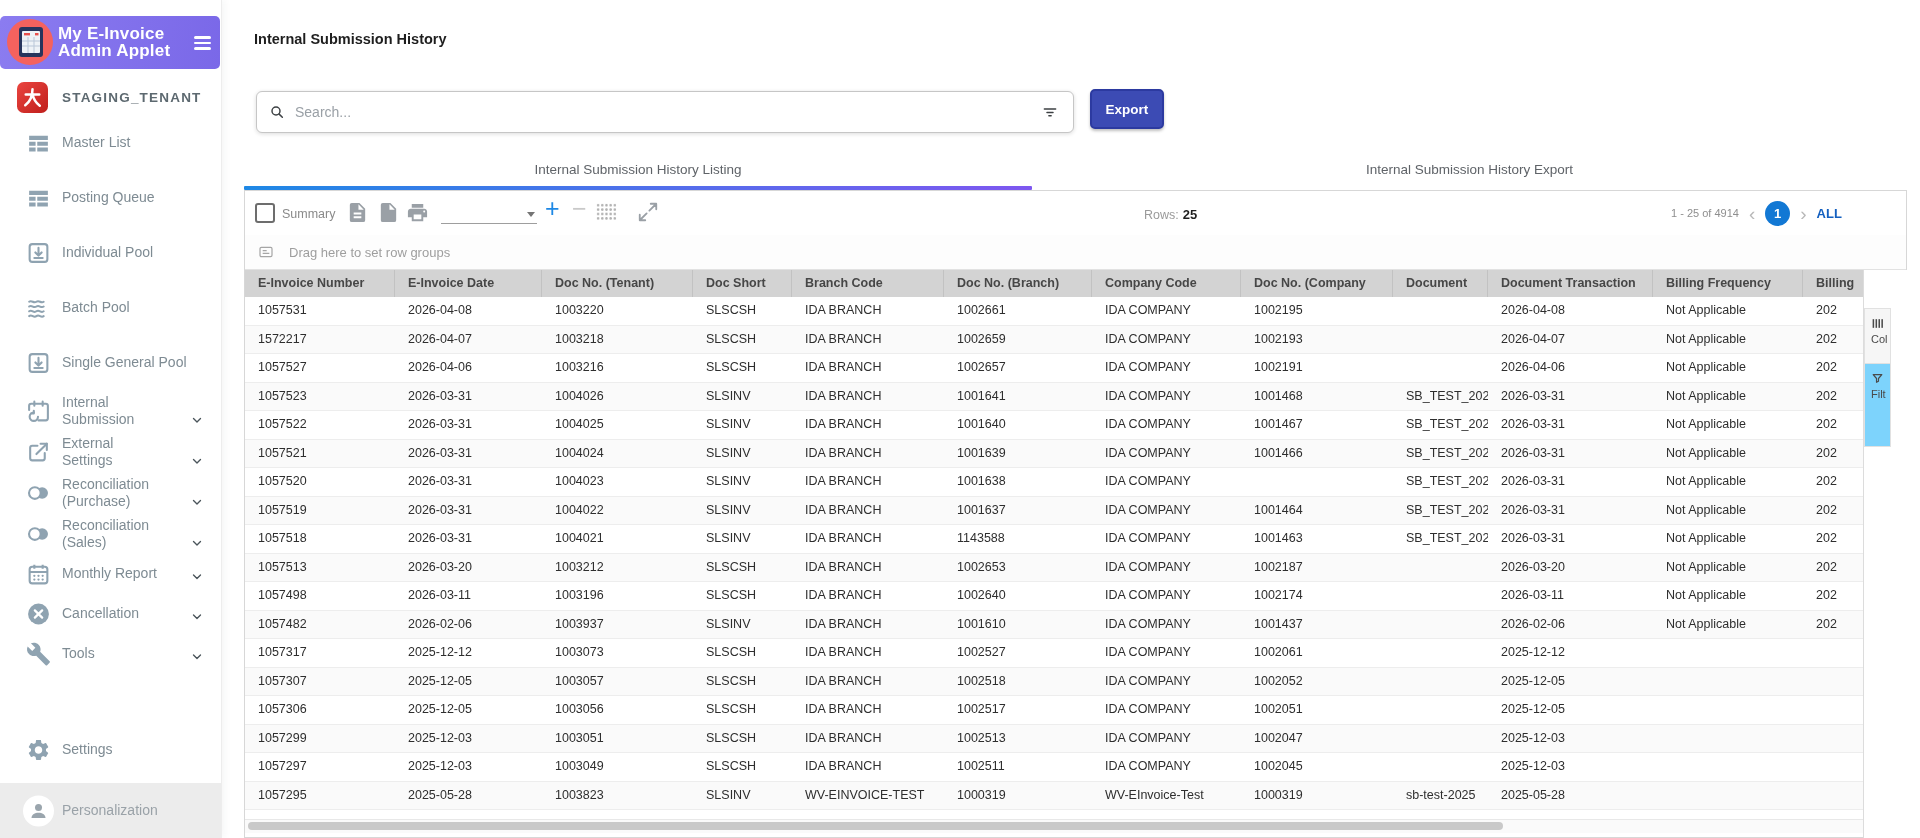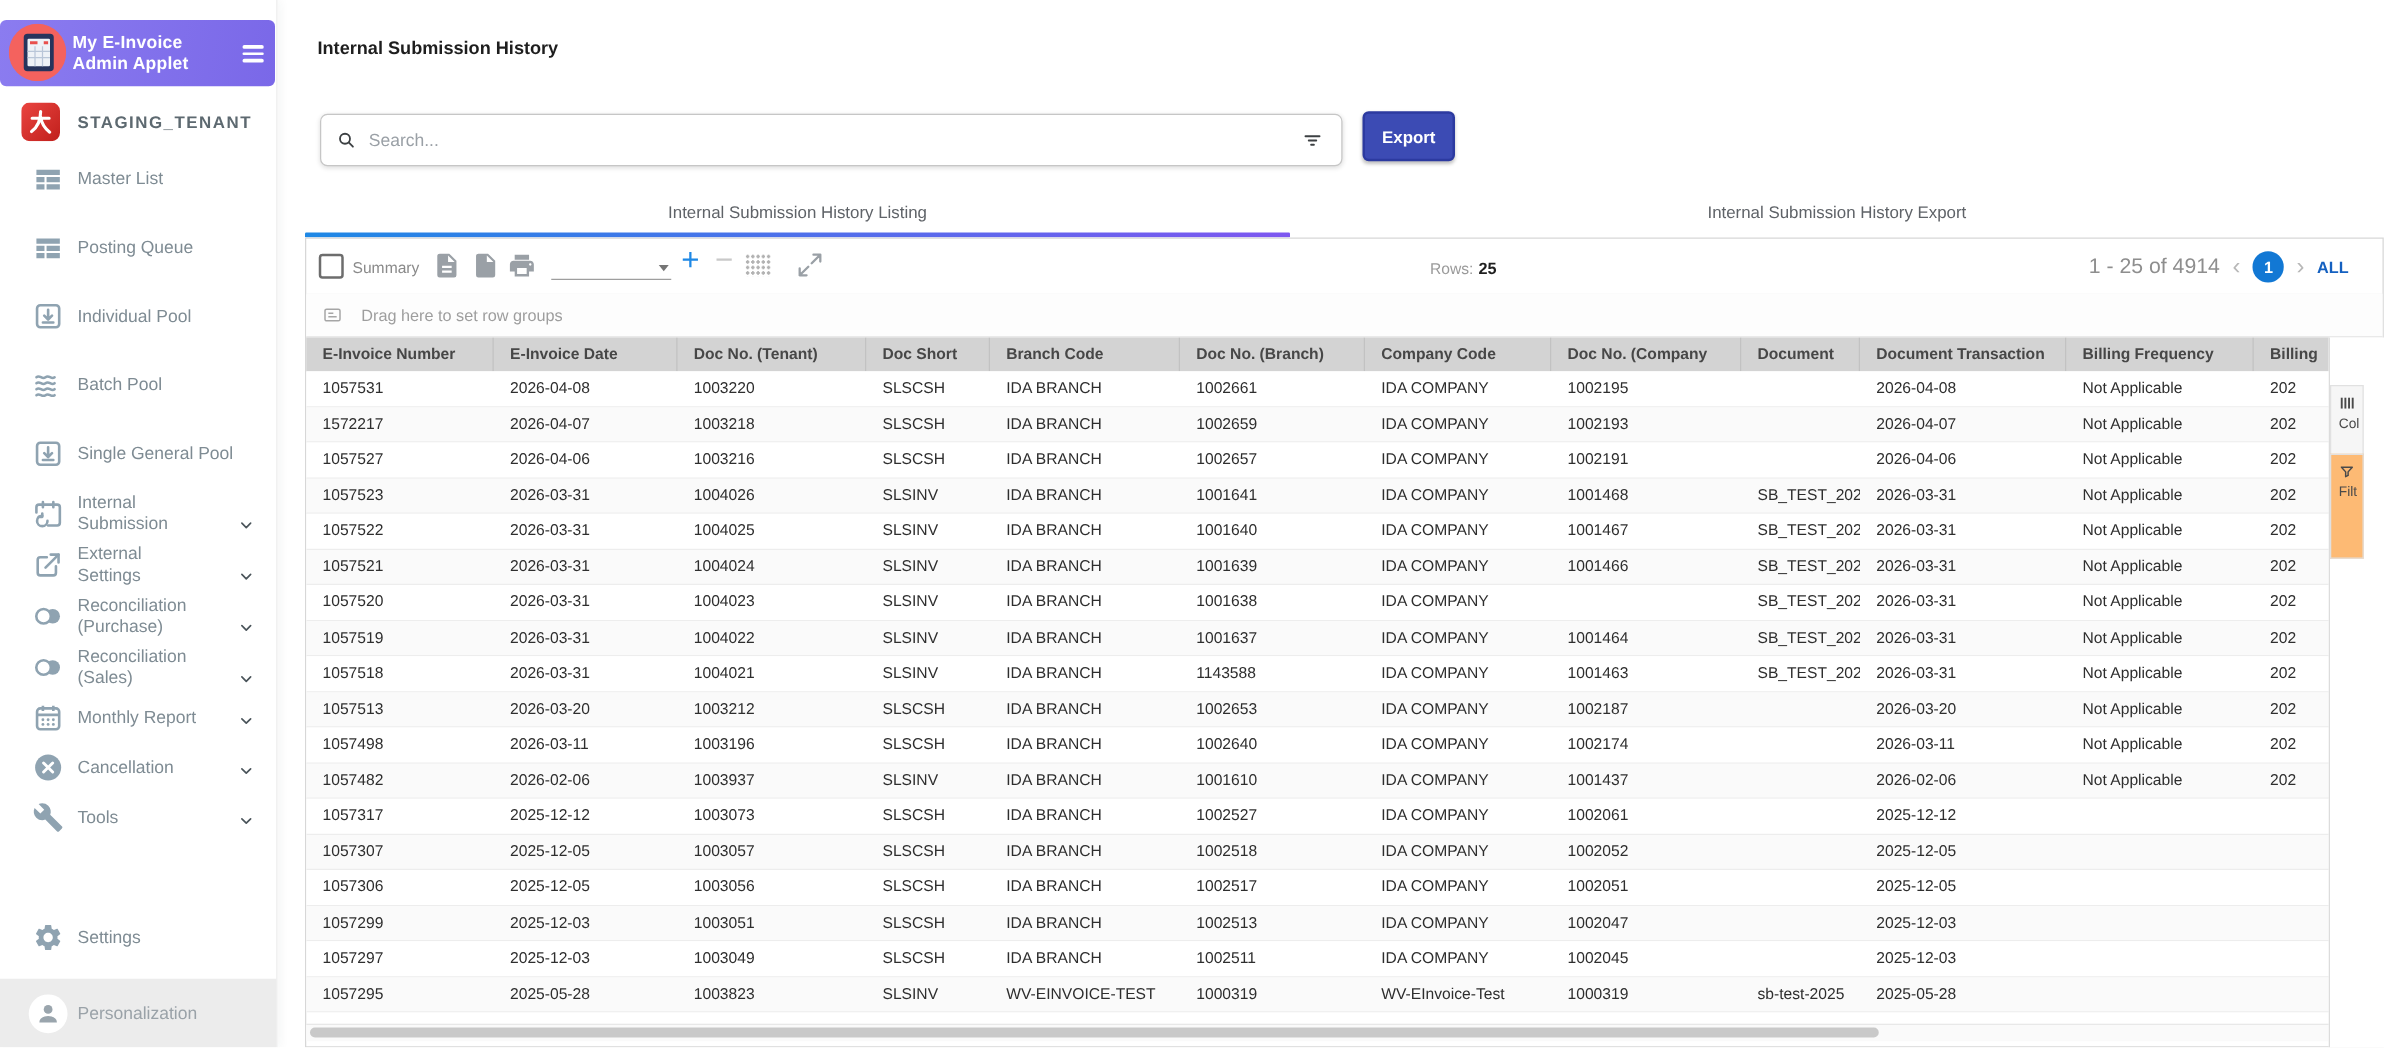--- a/index.html
+++ b/index.html
@@ -6,21 +6,21 @@
   .stage{position:relative;width:1920px;height:838px;overflow:hidden;background:#fff;
          font-family:"Liberation Sans",sans-serif;}
 
   
   .sidebar{position:absolute;left:0;top:0;width:221px;height:838px;background:#fff;
            border-right:1px solid #ededed;box-shadow:2px 0 8px rgba(40,50,60,.05);}
   .sb-header{position:absolute;left:0;top:16px;width:220px;height:53px;
              background:linear-gradient(100deg,#8b7cf0,#7a68e8);border-radius:5px;}
   .app-logo{position:absolute;left:7px;top:3px;width:46px;height:46px;}
   .app-logo svg{width:100%;height:100%;display:block;}
-  .app-title{position:absolute;left:58px;top:9px;color:#fff;font-size:14px;font-weight:700;
+  .app-title{position:absolute;left:58px;top:9px;color:#fff;font-size:17px;font-weight:700;
              line-height:17px;letter-spacing:.2px;}
   .hamburger{position:absolute;left:194px;top:20px;width:17px;cursor:pointer;}
   .hamburger span{display:block;height:2.6px;background:#fff;border-radius:2px;margin-bottom:3.1px;}
   .tenant-row{position:absolute;left:0;top:82px;width:221px;height:36px;}
   .tenant-logo{position:absolute;left:17px;top:0;width:31px;height:31px;}
   .tenant-logo svg{width:100%;height:100%;display:block;}
   .tenant-name{position:absolute;left:62px;top:8px;font-size:13.5px;font-weight:700;
                letter-spacing:1.2px;color:#5d6970;}
   .nav{position:absolute;left:0;top:115px;width:221px;}
   .item{position:relative;width:221px;cursor:pointer;}
@@ -79,21 +79,21 @@
   .tb-plus{position:absolute;left:300px;top:3px;font-size:25px;color:#1e88e5;cursor:pointer;}
   .tb-minus{position:absolute;left:327px;top:3px;font-size:25px;color:#c9c9c9;cursor:pointer;}
   .tb-grid{position:absolute;left:351px;top:12px;width:21px;height:18px;cursor:pointer;
            background-image:radial-gradient(#b2b2b2 1.1px,transparent 1.3px);
            background-size:4.2px 4.4px;}
   .tb-expand{position:absolute;left:392px;top:10px;width:22px;height:22px;color:#9aa0a6;cursor:pointer;}
   .tb-expand svg{width:100%;height:100%;}
   .tb-rows{position:absolute;left:899px;top:16px;font-size:12.5px;color:#9a9a9a;}
   .tb-rows b{color:#1f1f1f;margin-left:4px;font-size:13px;}
   .pager{position:absolute;left:1426px;top:0;height:44px;display:flex;align-items:center;gap:10px;}
-  .pg-range{color:#8e8e8e;font-size:17px;}
+  .pg-range{color:#8e8e8e;font-size:11px;}
   .pg-chev{color:#b8b8b8;font-size:19px;cursor:pointer;line-height:1;}
   .pg-circle{width:25px;height:25px;border-radius:50%;background:#1278d4;color:#fff;font-size:13px;
              font-weight:700;display:flex;align-items:center;justify-content:center;cursor:pointer;}
   .pg-all{color:#1460c0;font-weight:700;font-size:13px;cursor:pointer;}
 
   .dragbar{position:absolute;left:0;top:44px;width:100%;height:35px;border-bottom:1px solid #e2e2e2;
            background:#fdfdfd;box-sizing:border-box;}
   .db-icon{position:absolute;left:13px;top:9px;width:16px;height:16px;color:#a6a6a6;}
   .db-icon svg{width:100%;height:100%;}
   .db-text{position:absolute;left:44px;top:10px;font-size:13px;color:#9e9e9e;}
@@ -111,21 +111,21 @@
          line-height:27px;white-space:nowrap;overflow:hidden;}
 
   .hscroll{position:absolute;left:0;top:628px;width:1618px;height:13px;border-top:1px solid #e8e8e8;
            background:#fafafa;}
   .hthumb{position:absolute;left:3px;top:2px;width:1255px;height:8px;border-radius:4px;
           background:#c9c9c9;cursor:grab;}
 
   .spanel{position:absolute;left:1618px;top:79px;width:44px;height:568px;border-left:1px solid #dcdcdc;
           background:#fff;}
   .sp-tab{position:absolute;left:0;width:27px;height:84px;box-sizing:border-box;border:1px solid #e1e1e1;
-          background:#fdba74;overflow:hidden;cursor:pointer;padding:7px 0 0 6px;}
+          background:#7dd3fc;overflow:hidden;cursor:pointer;padding:7px 0 0 6px;}
   .sp-tab.cols{top:9px;background:#f6f6f6;margin-top:29px;}
   .sp-tab.filt{top:93px;}
   .sp-ic{width:13px;height:13px;color:#4a4a4a;display:block;}
   .sp-ic svg{width:100%;height:100%;}
   .sp-lb{font-size:11px;color:#4a4a4a;margin-top:4px;white-space:nowrap;}
 </style>
 </head>
 <body>
 
 <div class="stage">

